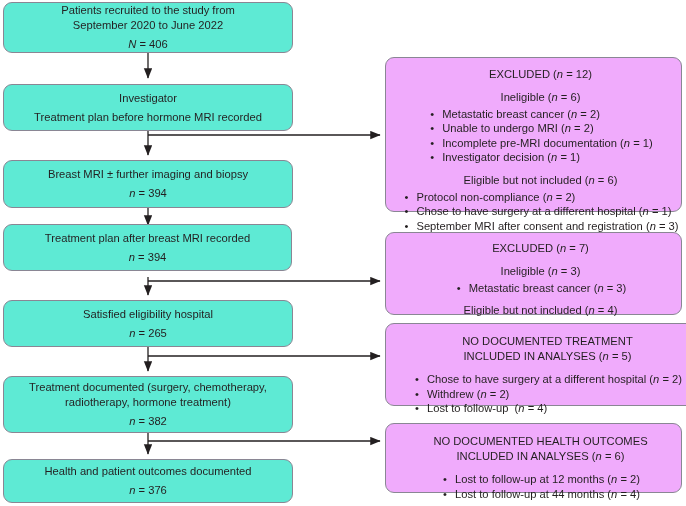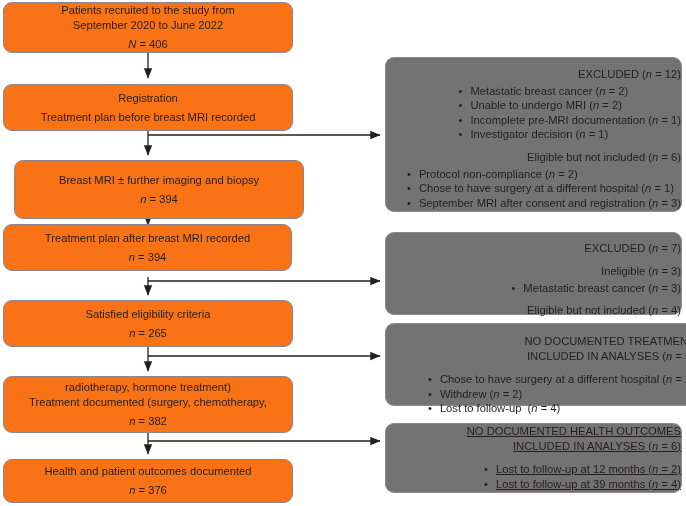--- a/index.html
+++ b/index.html
@@ -25,27 +25,27 @@
   .node {
     position: absolute;
     box-sizing: border-box;
     border: 1px solid #8a8694;
     border-radius: 9px;
     display: flex;
     flex-direction: column;
     justify-content: center;
   }
   .node.pink {
-    background: #f97316;
+    background: #5eead4;
     align-items: center;
     text-align: center;
   }
   .node.lav {
-    background: #737373;
-    align-items: flex-end;
+    background: #f0abfc;
+    align-items: center;
     text-align: left;
   }
   .line {
     font-size: 11.2px;
     line-height: 15px;
     white-space: nowrap;
     color: #231f20;
   }
   .pink .line { padding: 0 6px; }
   .pink .count { margin-top: 4px; }
@@ -113,53 +113,54 @@
     <path d="M148,441 L380,441" stroke="#231f20" stroke-width="1.3" fill="none" marker-end="url(#ah)"></path>
   </svg>
 
   <div class="node pink" style="left:3px; top:2px; width:290px; height:51px;">
     <div class="line">Patients recruited to the study from</div>
     <div class="line">September 2020 to June 2022</div>
     <div class="line count"><i>N</i> = <span>406</span></div>
   </div>
 
   <div class="node pink" style="left:3px; top:84px; width:290px; height:47px;">
-    <div class="line">Registration</div>
-    <div class="line" style="margin-top:4px;">Treatment plan before breast MRI recorded</div>
-  </div>
-
-  <div class="node pink" style="left:14px; top:160px; width:290px; height:59px;">
+    <div class="line">Investigator</div>
+    <div class="line" style="margin-top:4px;">Treatment plan before hormone MRI recorded</div>
+  </div>
+
+  <div class="node pink" style="left:3px; top:160px; width:290px; height:48px;">
     <div class="line">Breast MRI ± further imaging and biopsy</div>
     <div class="line count"><i>n</i> = <span>394</span></div>
   </div>
 
   <div class="node pink" style="left:3px; top:224px; width:289px; height:47px;">
     <div class="line">Treatment plan after breast MRI recorded</div>
     <div class="line count"><i>n</i> = <span>394</span></div>
   </div>
 
   <div class="node pink" style="left:3px; top:300px; width:290px; height:47px;">
-    <div class="line">Satisfied eligibility criteria</div>
+    <div class="line">Satisfied eligibility hospital</div>
     <div class="line count"><i>n</i> = <span>265</span></div>
   </div>
 
   <div class="node pink" style="left:3px; top:376px; width:290px; height:57px;">
+    <div class="line">Treatment documented (surgery, chemotherapy,</div>
     <div class="line">radiotherapy, hormone treatment)</div>
-    <div class="line">Treatment documented (surgery, chemotherapy,</div>
     <div class="line count"><i>n</i> = <span>382</span></div>
   </div>
 
   <div class="node pink" style="left:3px; top:459px; width:290px; height:44px;">
     <div class="line">Health and patient outcomes documented</div>
     <div class="line count"><i>n</i> = <span>376</span></div>
   </div>
 
   <div class="node lav" style="left:385px; top:57px; width:297px; height:155px; justify-content:flex-start; padding-top:9px;">
     <div class="head"><span>EXCLUDED (</span><i>n</i><span> = 12)</span></div>
 
+    <div class="sub"><span>Ineligible (</span><i>n</i><span> = 6)</span></div>
     <ul>
       <li><span>Metastatic breast cancer (</span><i>n</i><span> = 2)</span></li>
       <li><span>Unable to undergo MRI (</span><i>n</i><span> = 2)</span></li>
       <li><span>Incomplete pre-MRI documentation (</span><i>n</i><span> = 1)</span></li>
       <li><span>Investigator decision (</span><i>n</i><span> = 1)</span></li>
     </ul>
 
     <div class="sub"><span>Eligible but not included (</span><i>n</i><span> = 6)</span></div>
     <ul>
       <li><span>Protocol non-compliance (</span><i>n</i><span> = 2)</span></li>
@@ -185,22 +186,22 @@
   <div class="node lav" style="left:385px; top:323px; width:311px; height:83px; justify-content:flex-start; padding-top:10px;">
     <div class="head">NO DOCUMENTED TREATMENT</div>
     <div class="head"><span>INCLUDED IN ANALYSES (</span><i>n</i><span> = 5)</span></div>
     <ul class="gap">
       <li><span>Chose to have surgery at a different hospital (</span><i>n</i><span> = 2)</span></li>
       <li><span>Withdrew (</span><i>n</i><span> = 2)</span></li>
       <li><span>Lost to follow-up  (</span><i>n</i><span> = 4)</span></li>
     </ul>
   </div>
 
-  <div class="node lav" style="left:385px; top:423px; width:297px; height:70px; justify-content:flex-start; text-decoration:underline;">
+  <div class="node lav" style="left:385px; top:423px; width:297px; height:70px; justify-content:flex-start; padding-top:10px;">
     <div class="head">NO DOCUMENTED HEALTH OUTCOMES</div>
     <div class="head"><span>INCLUDED IN ANALYSES (</span><i>n</i><span> = 6)</span></div>
     <ul class="gap">
       <li><span>Lost to follow-up at 12 months (</span><i>n</i><span> = 2)</span></li>
-      <li><span>Lost to follow-up at 39 months (</span><i>n</i><span> = 4)</span></li>
+      <li><span>Lost to follow-up at 44 months (</span><i>n</i><span> = 4)</span></li>
     </ul>
   </div>
 
 </div>
 
 </body></html>

